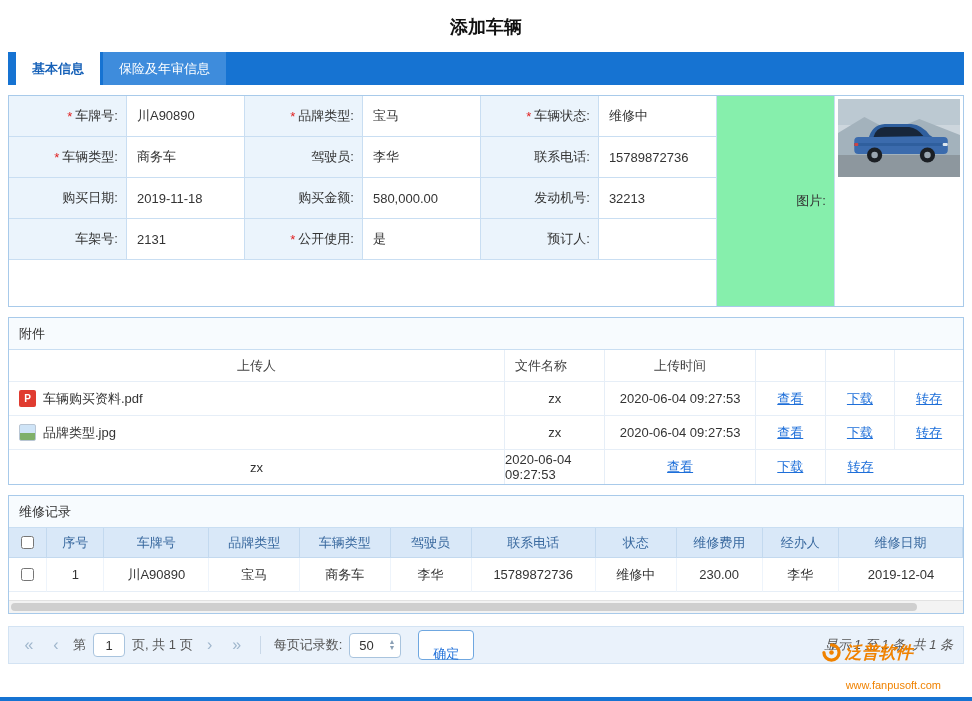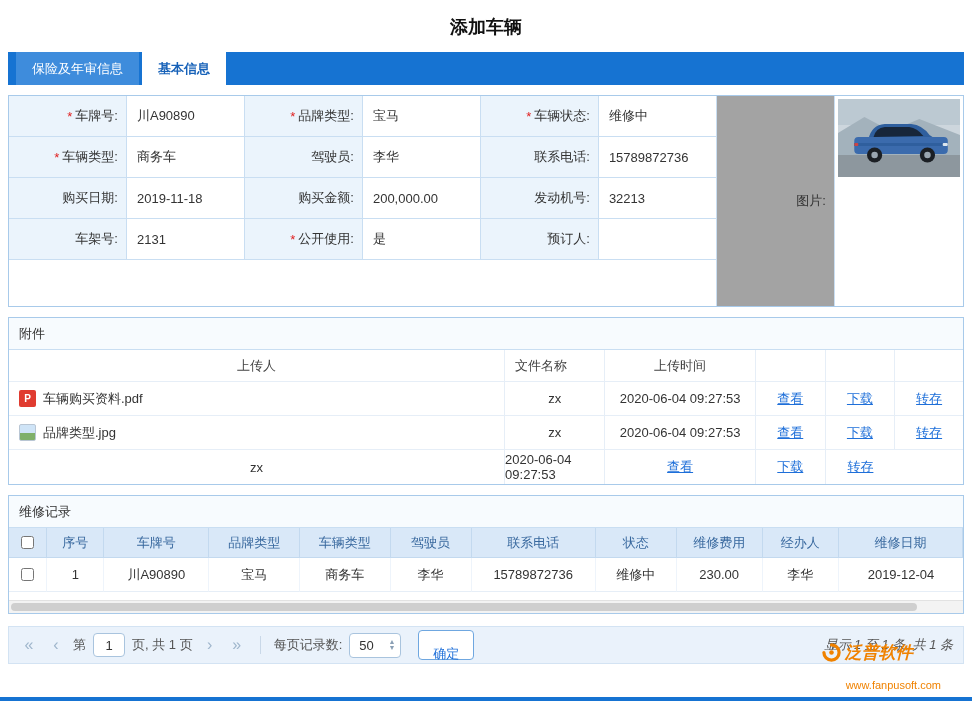--- a/index.html
+++ b/index.html
@@ -22,21 +22,21 @@
   
   .form-panel { display: flex; }
   .form-left { width: 74.2%; display: grid; grid-template-columns: repeat(6, 1fr); }
   .cell { min-height: 41px; display: flex; align-items: center; border-right: 1px solid #c9def2; border-bottom: 1px solid #c9def2; }
   .cell.label { background: #ebf4fc; justify-content: flex-end; padding: 0 8px 0 4px; color: #333; text-align: right; }
   .cell.value { background: #fff; padding-left: 10px; }
   .star { color: #e02020; margin-right: 3px; }
   .remark-value { grid-column: 2 / 7; min-height: 46px; }
   .no-bb { border-bottom: none; }
   .form-right { width: 25.8%; display: flex; }
-  .img-label { flex: 0 0 48%; background: #a3a3a3; display: flex; align-items: center; justify-content: flex-end; padding-right: 8px; border-right: 1px solid #c9def2; }
+  .img-label { flex: 0 0 48%; background: #86efac; display: flex; align-items: center; justify-content: flex-end; padding-right: 8px; border-right: 1px solid #c9def2; }
   .img-cell { flex: 1; background: #fff; padding: 3px; }
   .car-photo { width: 100%; height: 78px; display: block; }
 
   
   .section-header { height: 32px; line-height: 31px; padding-left: 10px; background: #f7fbfe; border-bottom: 1px solid #c9def2; color: #333; }
 
   
   .att-row { display: grid; grid-template-columns: 52% 10.5% 15.8% 7.3% 7.3% 7.1%; }
   .att-cell { min-height: 34px; display: flex; align-items: center; justify-content: center; border-right: 1px solid #e6eef7; border-bottom: 1px solid #e6eef7; }
   .att-cell:last-child { border-right: none; }
@@ -80,22 +80,22 @@
   .bottom-strip { position: absolute; left: 0; right: 0; bottom: 0; height: 4px; background: #1673d2; }
 </style>
 </head>
 <body>
 
 <div class="page">
 
   <div class="title">添加车辆</div>
 
   <div class="tabbar">
+    <div class="tab active">基本信息</div>
     <div class="tab">保险及年审信息</div>
-    <div class="tab active">基本信息</div>
   </div>
 
   <div class="panel form-panel">
     <div class="form-left">
 
       <div class="cell label">
           <span class="star">*</span>
           <span>车牌号:</span>
         </div>
       <div class="cell value">川A90890</div>
@@ -128,21 +128,21 @@
 
       <div class="cell label">
           <span class="star"></span>
           <span>购买日期:</span>
         </div>
       <div class="cell value">2019-11-18</div>
       <div class="cell label">
           <span class="star"></span>
           <span>购买金额:</span>
         </div>
-      <div class="cell value">200,000.00</div>
+      <div class="cell value">580,000.00</div>
       <div class="cell label">
           <span class="star"></span>
           <span>发动机号:</span>
         </div>
       <div class="cell value">32213</div>
 
       <div class="cell label">
           <span class="star"></span>
           <span>车架号:</span>
         </div>

